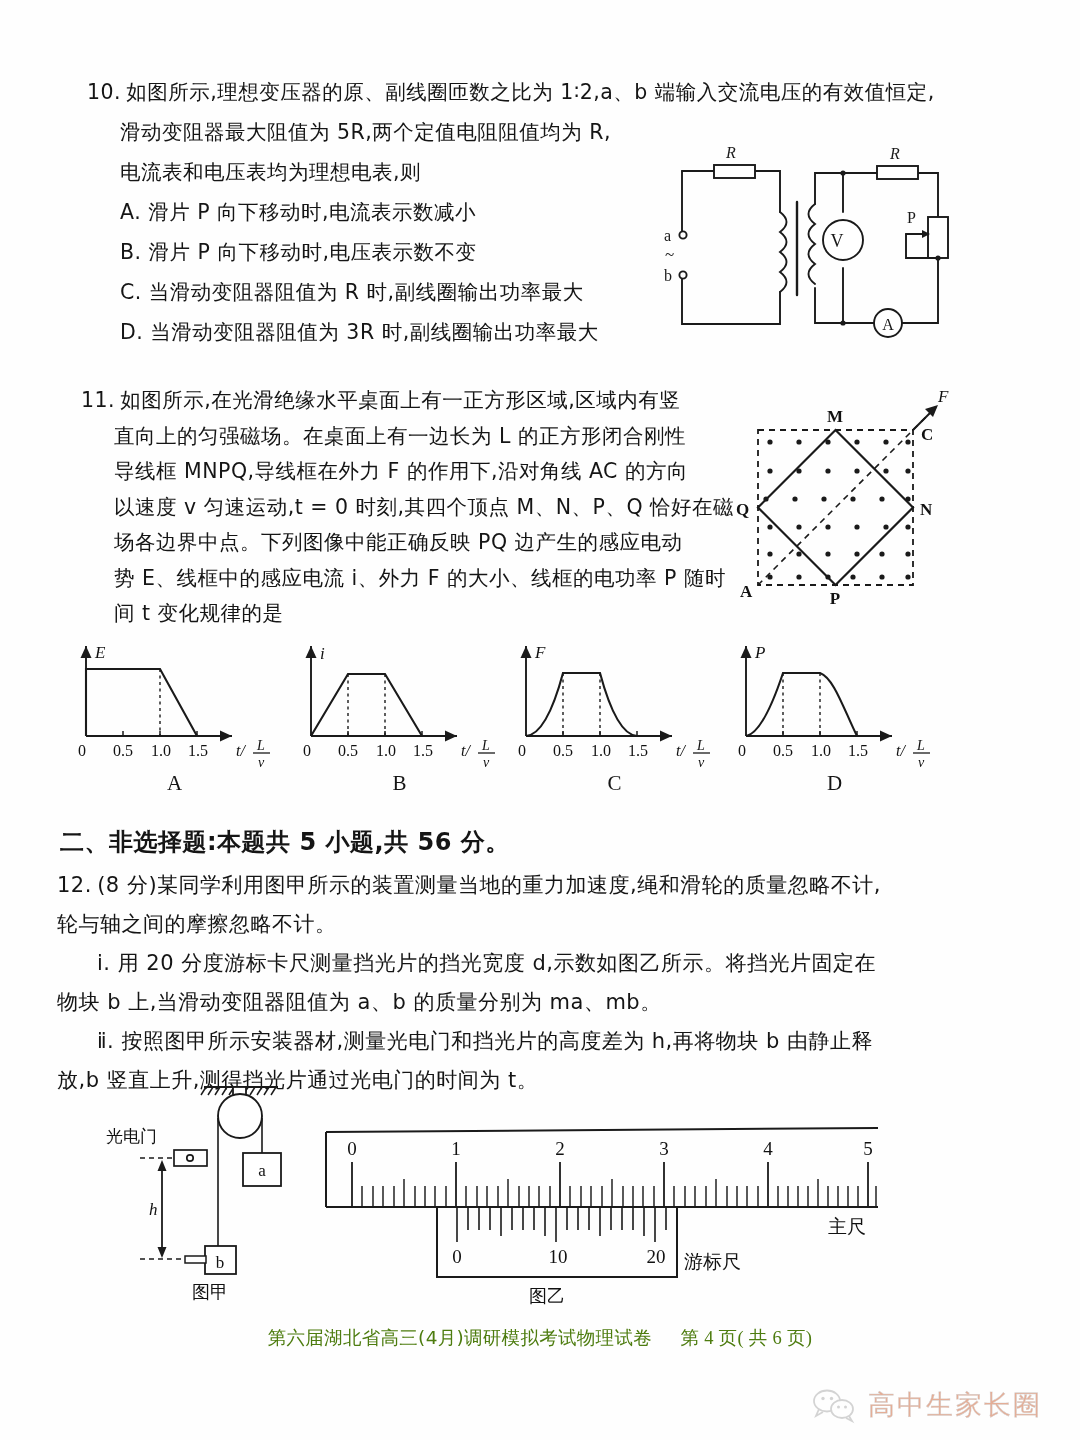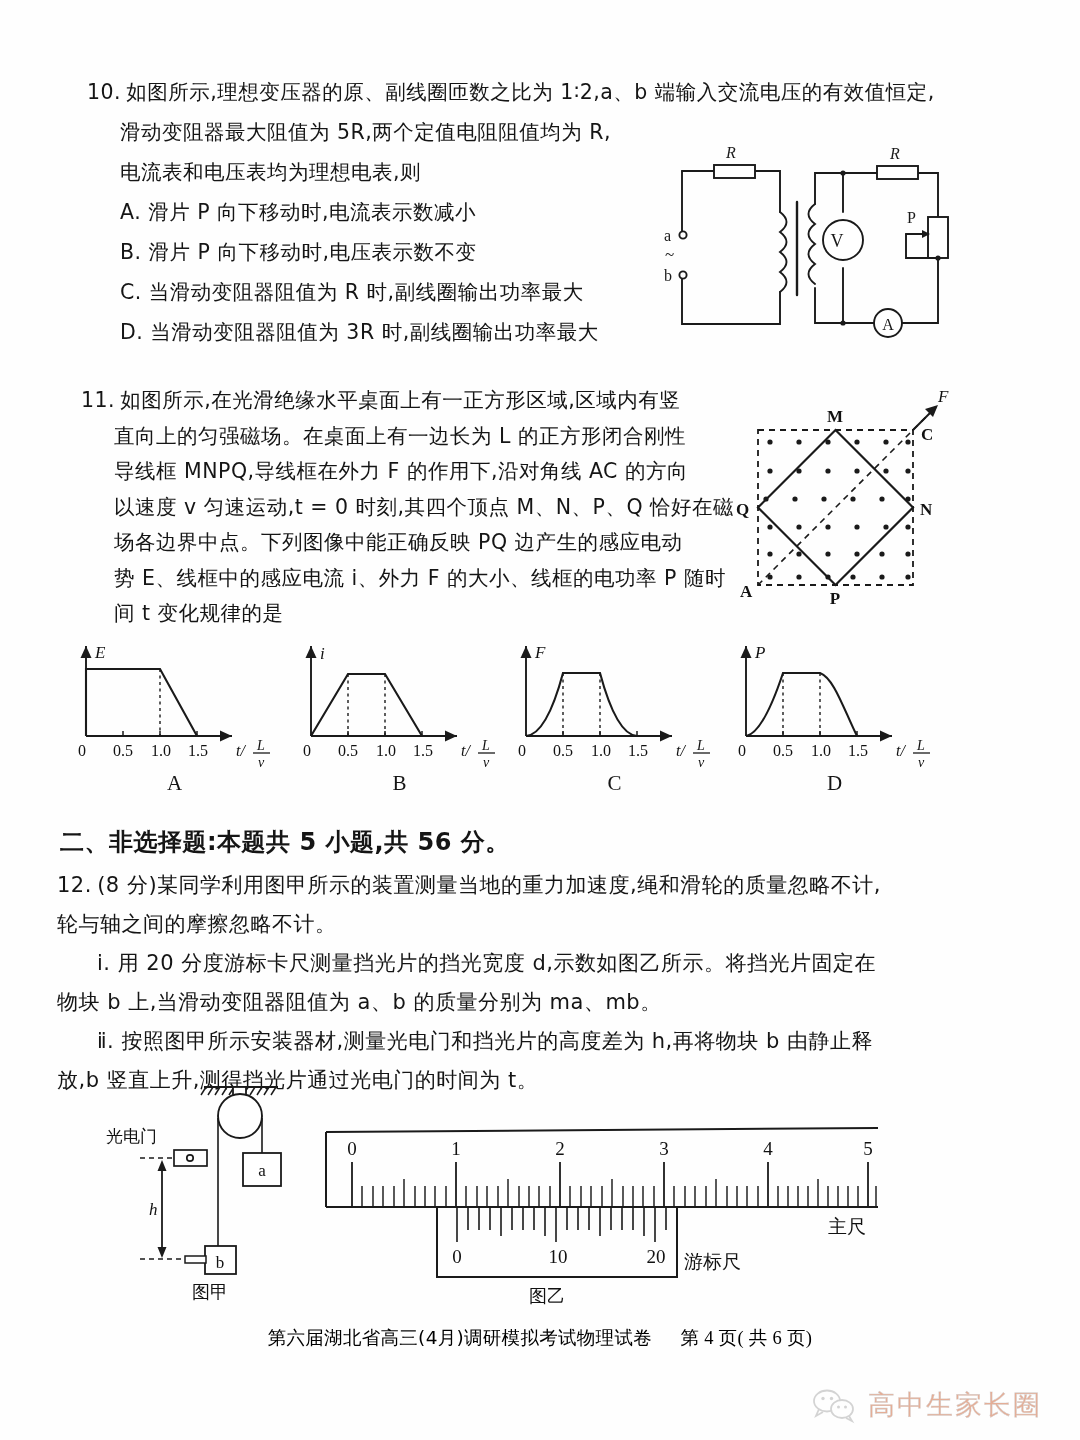--- a/index.html
+++ b/index.html
@@ -145,21 +145,21 @@
 
   
   #footer {
     position: absolute;
     left: 0;
     top: 1325px;
     width: 1080px;
     text-align: center;
     font-size: 18.5px;
     font-family: "DejaVu Sans", "Liberation Sans", sans-serif;
-    color: #000000;
+    color: #4d7c0f;
     letter-spacing: 0.3px;
   }
   #footer .pg { font-family: "Liberation Serif", serif; }
 
   
   #watermark {
     position: absolute;
     left: 812px;
     top: 1381px;
     width: 250px;

